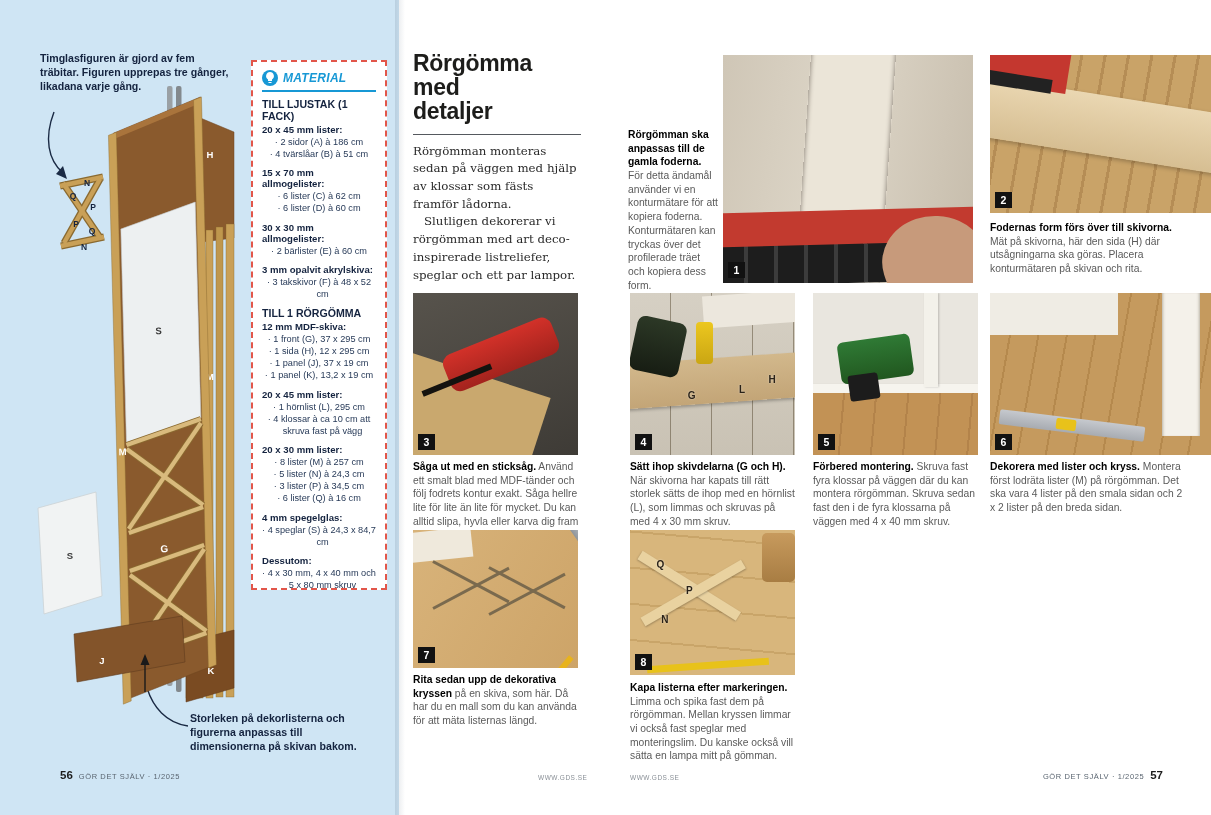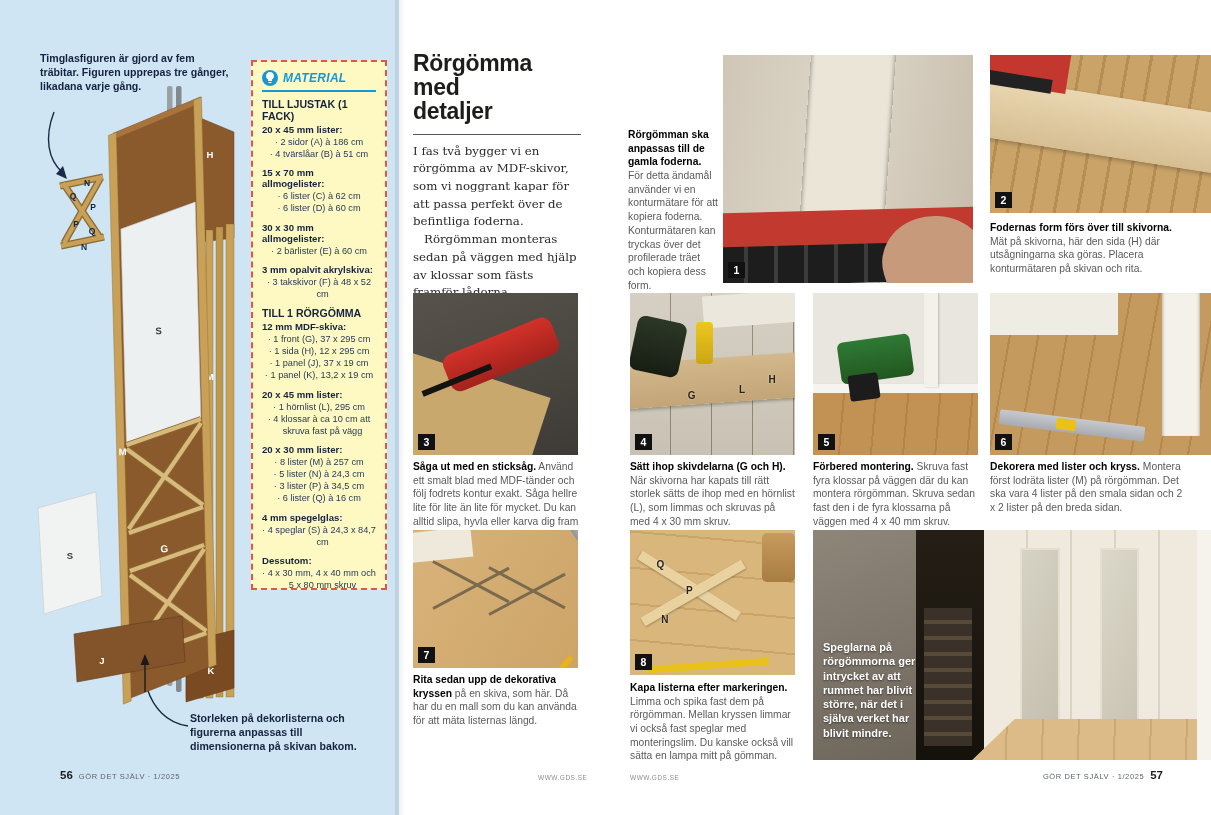--- a/index.html
+++ b/index.html
@@ -6,21 +6,21 @@
   #page{position:relative;width:1211px;height:815px;background:#ffffff;overflow:hidden;
         font-family:"Liberation Sans",sans-serif;}
   
   #left-page{position:absolute;left:0;top:0;width:399px;height:815px;background:#cfe5f4;}
   #gutter{position:absolute;left:395px;top:0;width:10px;height:815px;
           background:linear-gradient(90deg,rgba(90,110,130,.18),rgba(255,255,255,0));}
   .annot{position:absolute;font-weight:bold;font-size:10.6px;line-height:1.32;color:#14233f;}
   #annot-top{left:40px;top:52px;width:195px;}
   #annot-bottom{left:190px;top:712px;width:172px;}
   
-  #materials{position:absolute;left:251px;top:60px;width:136px;height:530px;background:#fef9c3;
+  #materials{position:absolute;left:251px;top:60px;width:136px;height:530px;background:#ffffff;
              border:2px dashed #e2564a;box-sizing:border-box;padding:8px 9px;overflow:hidden;}
   #materials .mat-head{display:flex;align-items:center;gap:5px;border-bottom:2px solid #1798d5;
              padding-bottom:4px;margin-bottom:6px;}
   #materials .mat-head .bulb{width:16px;height:16px;border-radius:50%;background:#1798d5;
              display:flex;align-items:center;justify-content:center;flex:0 0 16px;}
   #materials .mat-title{font-style:italic;font-weight:bold;font-size:12px;color:#1798d5;letter-spacing:.3px;}
   .mat-section-title{font-weight:bold;font-size:10.6px;color:#14233f;margin:4px 0 2px;}
   .mat-group{margin-bottom:7px;}
   .mat-group h4{margin:0 0 1px;font-size:9.6px;color:#14233f;}
   .mat-item{font-size:9.2px;color:#273a58;line-height:1.32;padding-left:7px;text-align:center;}
@@ -218,21 +218,20 @@
     <div id="footer-left" class="footer">
       <b>56</b><span>GÖR DET SJÄLV · 1/2025</span>
     </div>
   </div>
   <div id="gutter"></div>
 
   <div id="title-block">
     <h1 id="page-title"><span>Rörgömma med</span><br><span>detaljer</span></h1>
     <div id="title-rule"></div>
     <div id="intro">
-      <p>I fas två bygger vi en rörgömma av MDF-skivor, som vi noggrant kapar för att passa perfekt över de befintliga foderna.</p>
       <p>Rörgömman monteras sedan på väggen med hjälp av klossar som fästs framför lådorna.</p>
       <p>Slutligen dekorerar vi rörgömman med art deco-inspirerade listreliefer, speglar och ett par lampor.</p>
     </div>
   </div>
 
   <div class="caption" style="left:628px;top:128px;width:90px;">
     <b>Rörgömman ska anpassas till de gamla foderna.</b> <span>För detta ändamål använder vi en konturmätare för att kopiera foderna. Konturmätaren kan tryckas över det profilerade träet och kopiera dess form.</span>
   </div>
   <div class="photo" style="left:723px;top:55px;width:250px;height:228px;">
     <div class="shp" style="inset:0;background:linear-gradient(100deg,#cfc6b6,#ddd6c8 45%,#c6bcab);"></div>
@@ -330,32 +329,20 @@
     <div class="badge">8</div>
   </div>
 
   <div class="caption" style="left:630px;top:681px;width:168px;">
     <b>Kapa listerna efter markeringen.</b> <span>Limma och spika fast dem på rörgömman. Mellan kryssen limmar vi också fast speglar med monteringslim. Du kanske också vill sätta en lampa mitt på gömman.</span>
   </div>
   <div class="caption" style="left:413px;top:673px;width:168px;">
     <b>Rita sedan upp de dekorativa kryssen</b> <span>på en skiva, som här. Då har du en mall som du kan använda för att mäta listernas längd.</span>
   </div>
 
-  <div class="photo" style="left:813px;top:530px;width:398px;height:230px;">
-    <div class="shp" style="inset:0;background:#eee9dd;"></div>
-    <div class="shp" style="left:0;top:0;width:28%;height:100%;background:linear-gradient(160deg,#8f867a,#6e665b);"></div>
-    <div class="shp" style="left:26%;top:0;width:17%;height:100%;background:linear-gradient(#241e16,#15110b);"></div>
-    <div class="shp" style="left:28%;top:34%;width:12%;height:60%;background:repeating-linear-gradient(#3a3128 0 12px,#584a39 12px 16px);"></div>
-    <div class="shp" style="left:43%;top:0;width:57%;height:100%;background:repeating-linear-gradient(90deg,#efeadd 0 42px,#d9d4c5 42px 44px);"></div>
-    <div class="shp" style="left:52%;top:8%;width:9%;height:78%;background:linear-gradient(115deg,#d7d3c4,#c3beae);border:2px solid #e4dfd1;"></div>
-    <div class="shp" style="left:72%;top:8%;width:9%;height:78%;background:linear-gradient(115deg,#dcd8c9,#c8c3b3);border:2px solid #e4dfd1;"></div>
-    <div class="shp" style="left:40%;bottom:0;width:60%;height:18%;background:repeating-linear-gradient(92deg,#dcbb88 0 34px,#cba972 34px 36px);clip-path:polygon(0 100%,18% 0,100% 0,100% 100%);"></div>
-    <div class="shp" style="right:0;top:0;width:3.5%;height:100%;background:#f6f3ec;"></div>
-    <div id="overlay-caption">Speglarna på rörgömmorna ger intrycket av att rummet har blivit större, när det i själva verket har blivit mindre.</div>
-  </div>
 
   <div class="mini-footer" style="left:538px;">WWW.GDS.SE</div>
   <div class="mini-footer" style="left:630px;">WWW.GDS.SE</div>
   <div id="footer-right" class="footer">
     <span>GÖR DET SJÄLV · 1/2025</span><b>57</b>
   </div>
 
 </div>
 
 </body></html>

